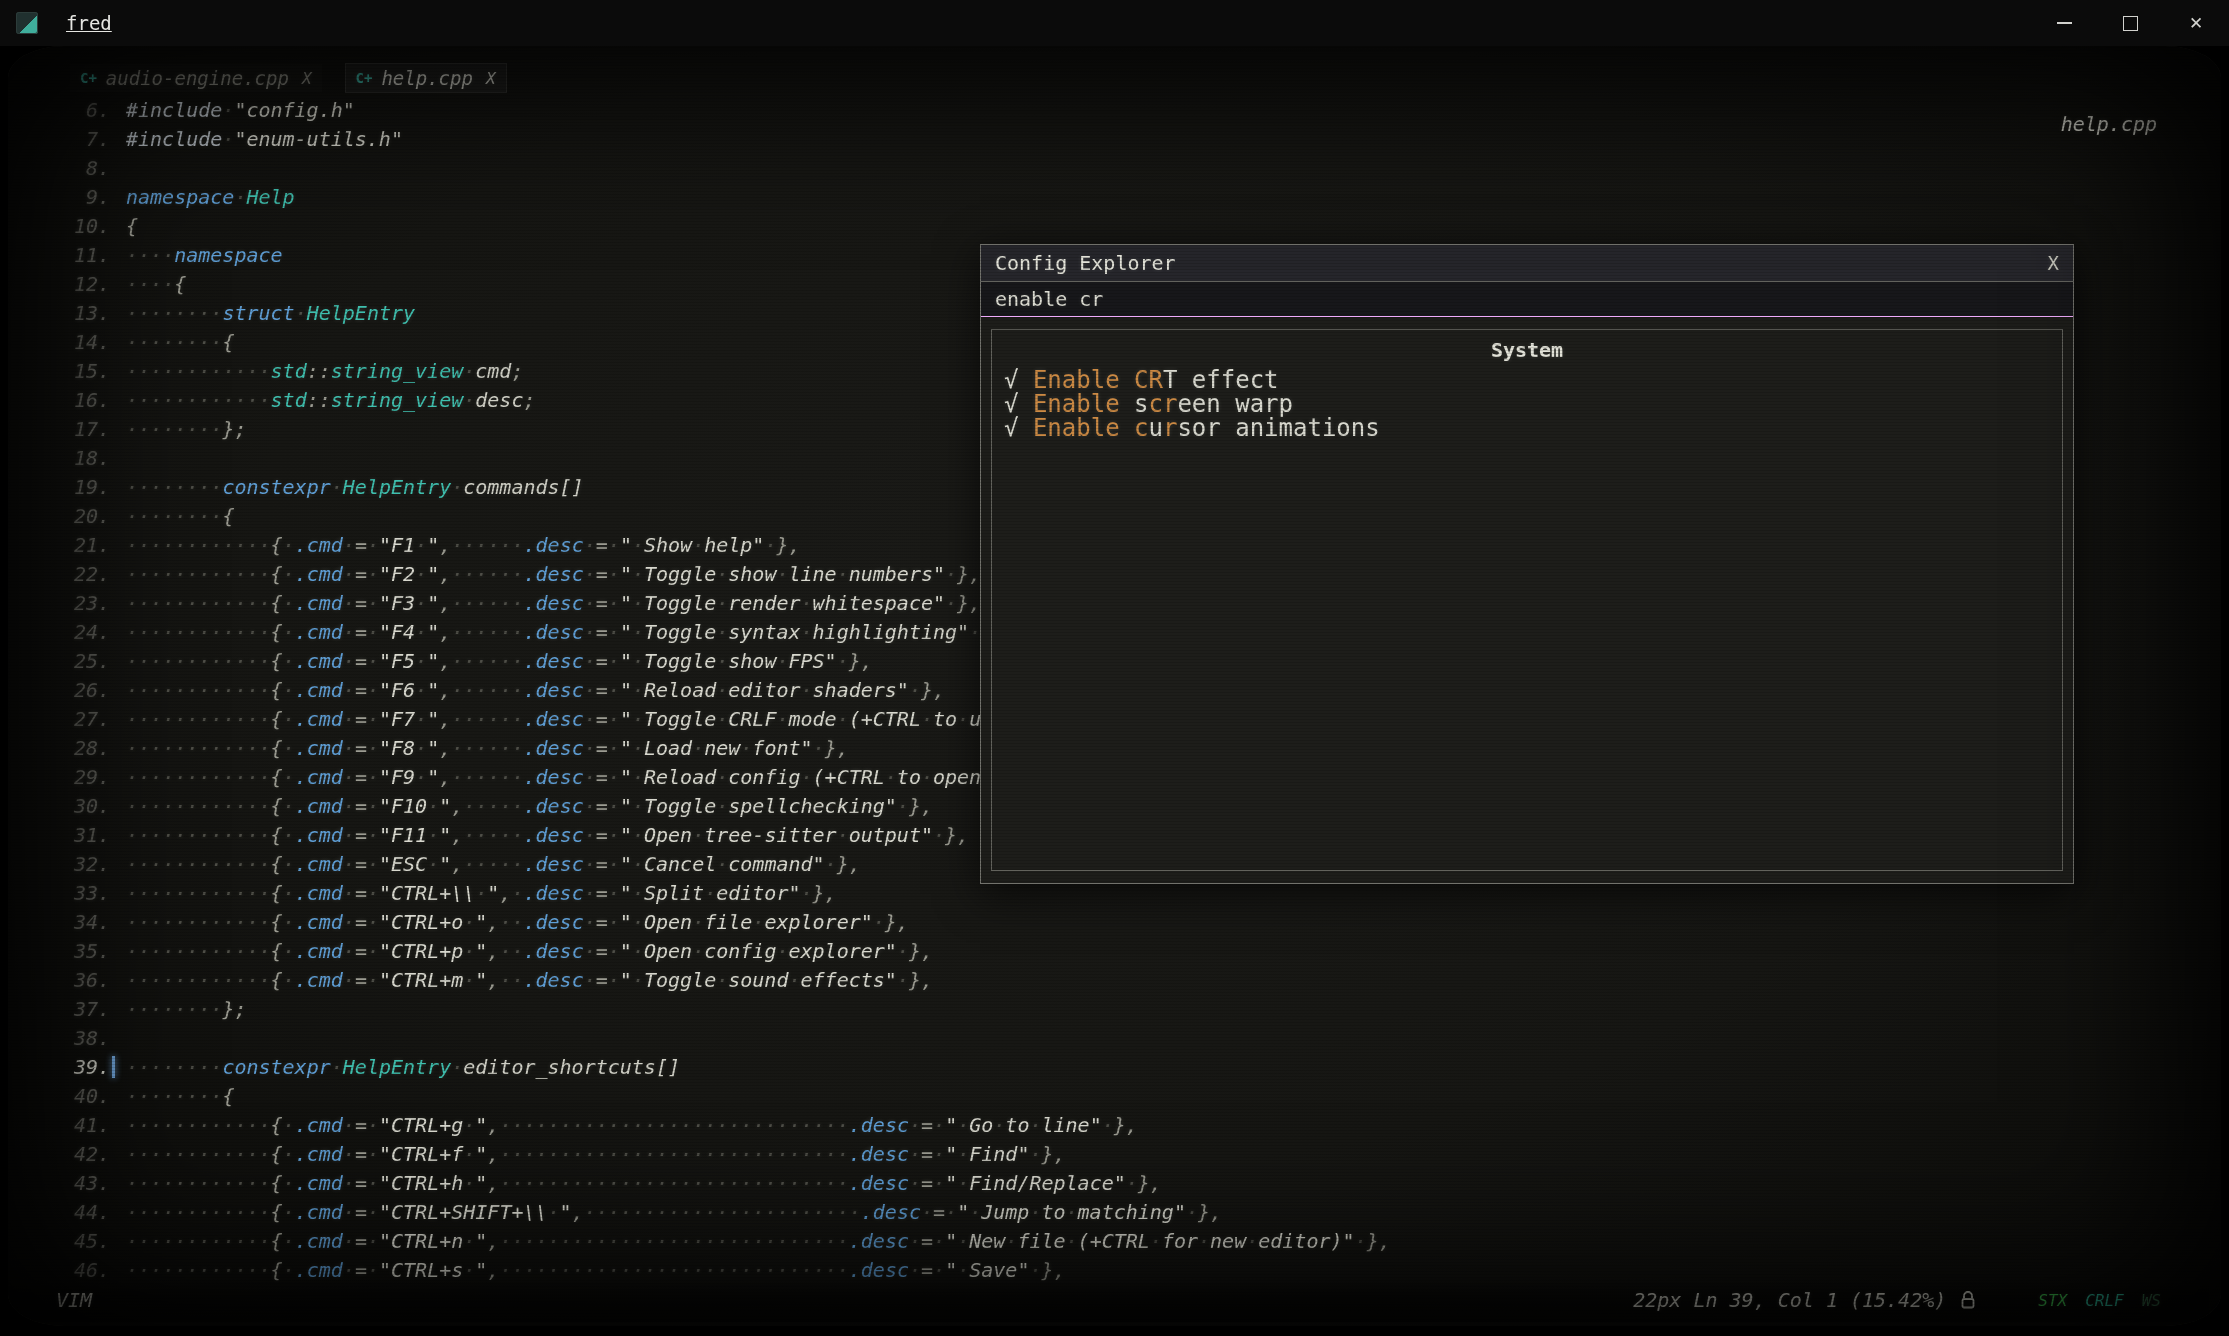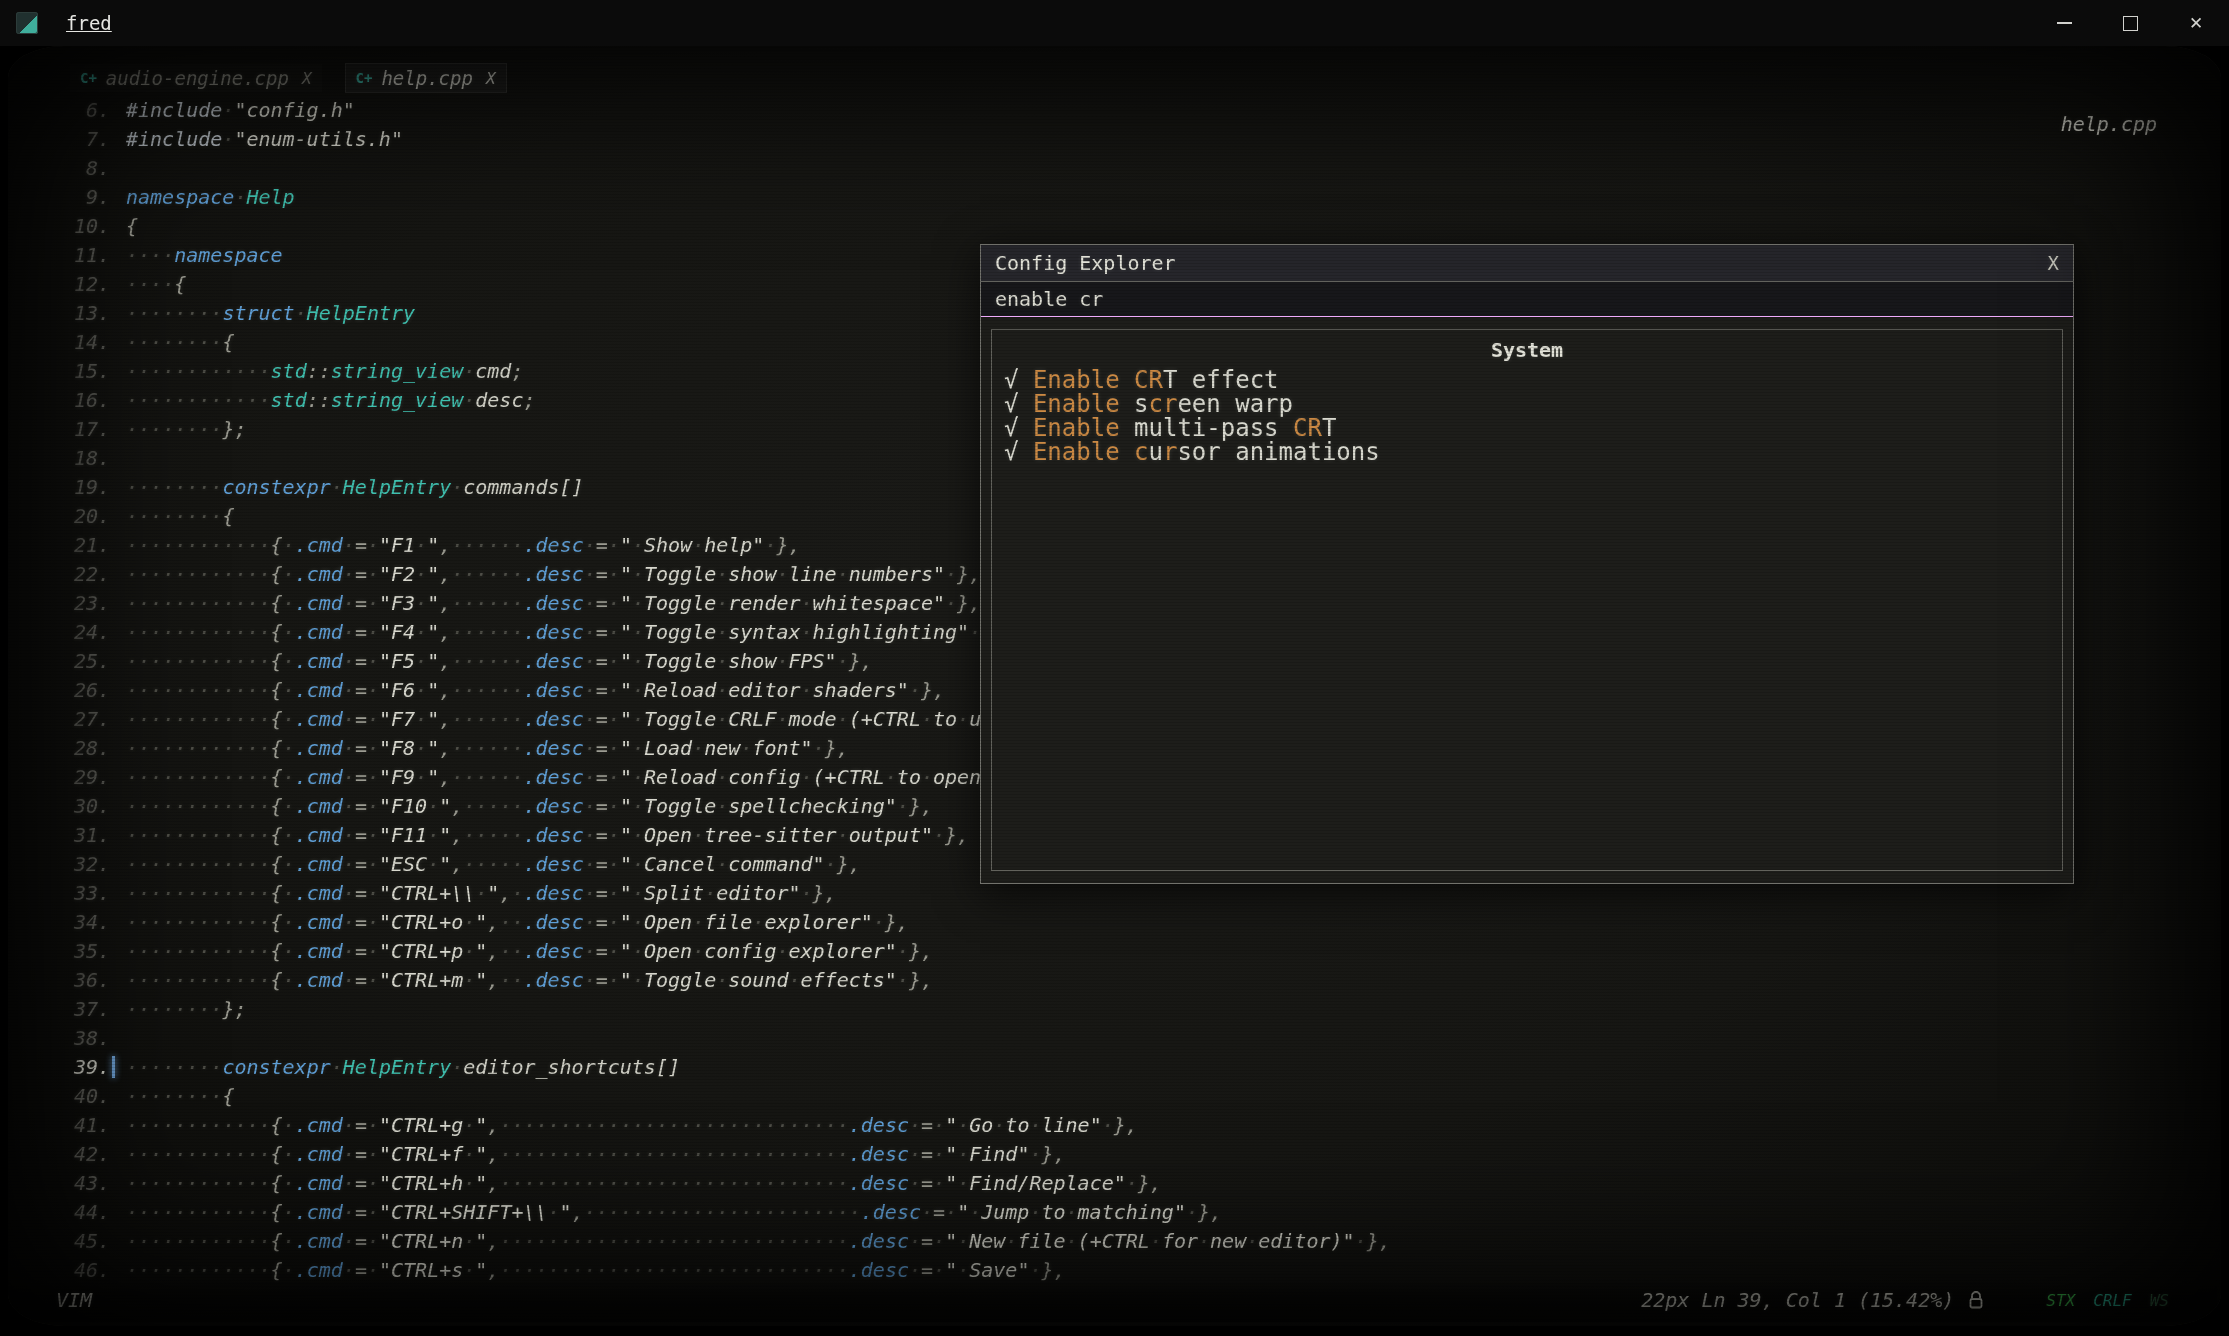--- a/index.html
+++ b/index.html
@@ -71,21 +71,21 @@
                 background:#17171a;border-bottom:1px solid #f0abfc;color:#dcdcd2;cursor:text;}
   .popup-body{position:absolute;left:10px;right:10px;top:84px;bottom:12px;
               border:1px solid #62625c;padding:8px 12px;}
   .popup-section{text-align:center;color:#e2e2d8;margin-bottom:6px;font-weight:bold;}
   .config-item{font-size:24px;line-height:24px;cursor:pointer;white-space:pre;}
   .c-hl{color:#cc8a44}
   .c-tx{color:#dadad0}
   .c-ck{color:#dadad0}
 
   
-  .statusbar{position:absolute;left:0;right:4px;bottom:4px;height:44px;z-index:30;
+  .statusbar{position:absolute;left:0;right:12px;bottom:4px;height:44px;z-index:30;
              display:flex;align-items:center;padding:0 48px;
              font-style:italic;font-size:20px;color:#c9c9bf;
              background:linear-gradient(180deg, rgba(5,5,4,0) 0%, rgba(5,5,4,.6) 45%, rgba(5,5,4,.75) 100%);}
   .status-right{margin-left:auto;display:flex;align-items:center;gap:14px;}
   #flags{display:flex;gap:18px;margin-left:48px;font-size:16px;}
   .lock-svg{display:block;}
 </style>
 </head>
 <body>
 
@@ -128,21 +128,20 @@
     <div class="popup-title-row">
       <span>Config Explorer</span>
       <span class="popup-close">X</span>
     </div>
     <div class="popup-search">enable cr</div>
     <div class="popup-body">
       <div class="popup-section">System</div>
       <div id="config-items">
           <div class="config-item"><span class="c-ck">√</span> <span class="c-hl">Enable</span><span class="c-tx"> </span><span class="c-hl">CR</span><span class="c-tx">T effect</span></div>
           <div class="config-item"><span class="c-ck">√</span> <span class="c-hl">Enable</span><span class="c-tx"> s</span><span class="c-hl">cr</span><span class="c-tx">een warp</span></div>
-          <div class="config-item"><span class="c-ck">√</span> <span class="c-hl">Enable</span><span class="c-tx"> multi-pass </span><span class="c-hl">CR</span><span class="c-tx">T</span></div>
           <div class="config-item"><span class="c-ck">√</span> <span class="c-hl">Enable</span><span class="c-tx"> </span><span class="c-hl">c</span><span class="c-tx">u</span><span class="c-hl">r</span><span class="c-tx">sor animations</span></div>
         </div>
     </div>
   </div>
 
   <div class="statusbar">
     <span class="mode">VIM</span>
     <div class="status-right">
       <span>22px Ln 39, Col 1 (15.42%)</span>
       <svg class="lock-svg" width="16" height="20" viewBox="0 0 16 20">

